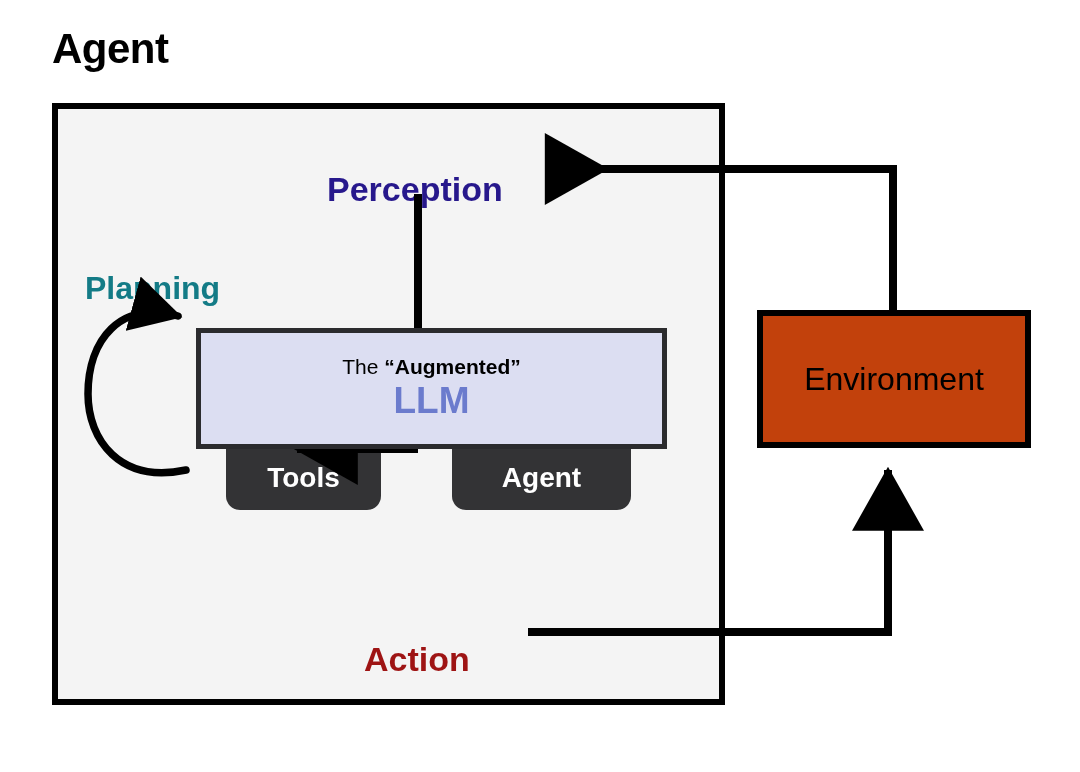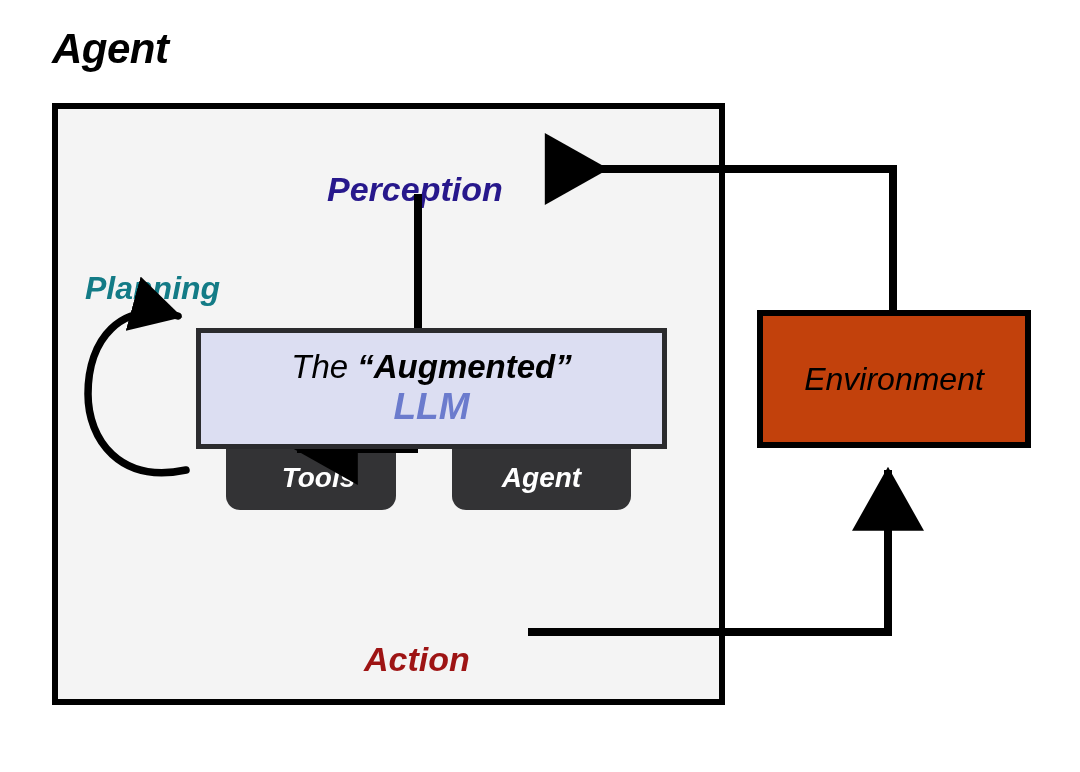--- a/index.html
+++ b/index.html
@@ -11,21 +11,20 @@
   body {
     font-family: "Liberation Sans", sans-serif;
     -webkit-font-smoothing: antialiased;
   }
   #stage {
     position: relative;
     width: 1080px;
     height: 740px;
     background: #ffffff;
     overflow: hidden;
-    font-style: italic;
   }
 
   
   .agent-title {
     position: absolute;
     left: 52px;
     top: 28px;
     font-size: 42px;
     font-weight: bold;
     color: #000000;
@@ -83,21 +82,21 @@
     background: #dcdef2;
     border: 5px solid #2b2b2e;
     box-sizing: border-box;
     display: flex;
     flex-direction: column;
     align-items: center;
     justify-content: center;
     z-index: 6;
   }
   .llm-line1 {
-    font-size: 33px;
+    font-size: 21px;
     color: #000000;
     line-height: 1.05;
     white-space: nowrap;
     font-weight: normal;
   }
   .llm-line1 b {
     font-weight: bold;
   }
   .llm-line2 {
     font-size: 37px;
@@ -120,21 +119,20 @@
     font-size: 28px;
     font-weight: bold;
     z-index: 4;
     white-space: nowrap;
   }
   .tab-tools {
     left: 226px;
     top: 446px;
     width: 155px;
     height: 64px;
-    padding-left: 15px;
   }
   .tab-memory {
     left: 452px;
     top: 446px;
     width: 179px;
     height: 64px;
   }
 
   
   .env-box {

